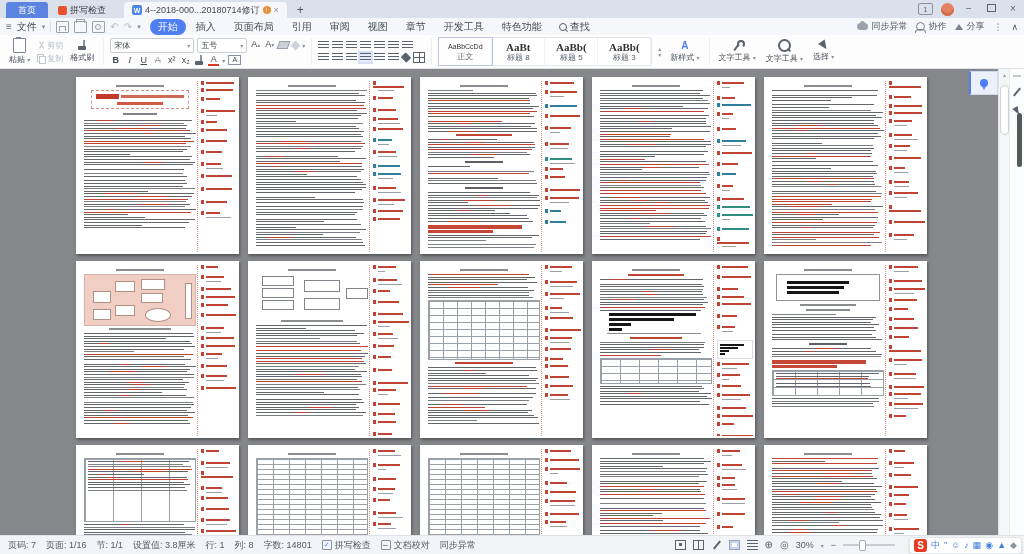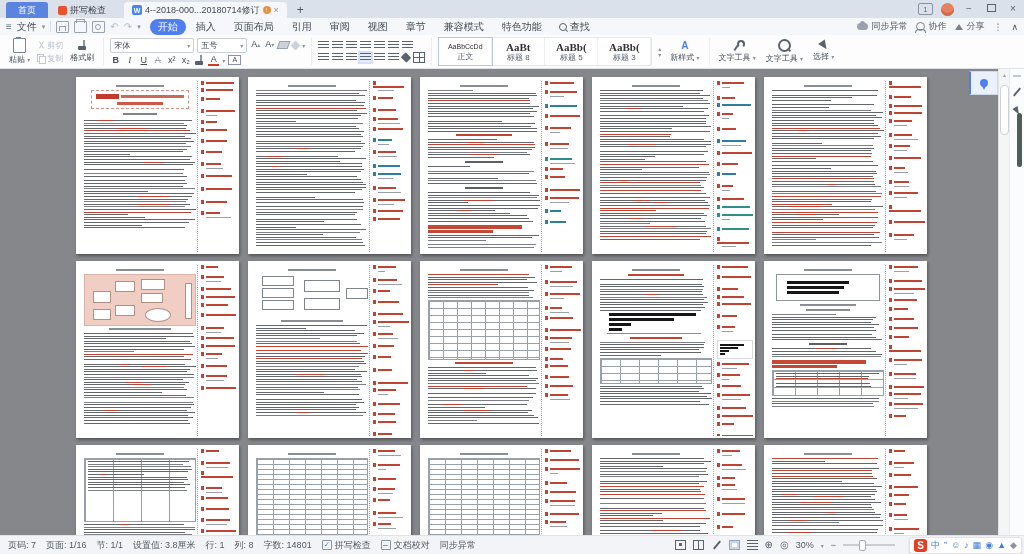--- a/index.html
+++ b/index.html
@@ -226,21 +226,21 @@
     <span class="dis">↷</span>
     <span class="mcaret">▾</span>
     <span class="mtabs">
         <span class="mtab act">开始</span>
         <span class="mtab">插入</span>
         <span class="mtab">页面布局</span>
         <span class="mtab">引用</span>
         <span class="mtab">审阅</span>
         <span class="mtab">视图</span>
         <span class="mtab">章节</span>
-        <span class="mtab">兼容模式</span>
+        <span class="mtab">开发工具</span>
         <span class="mtab">特色功能</span>
       </span>
     <span class="mfind">
       <span class="mag-ic"></span>
       <span>查找</span>
     </span>
     <span class="mright">
       <span class="mitem">
         <span class="cloud-ic"></span>
         <span>同步异常</span>

